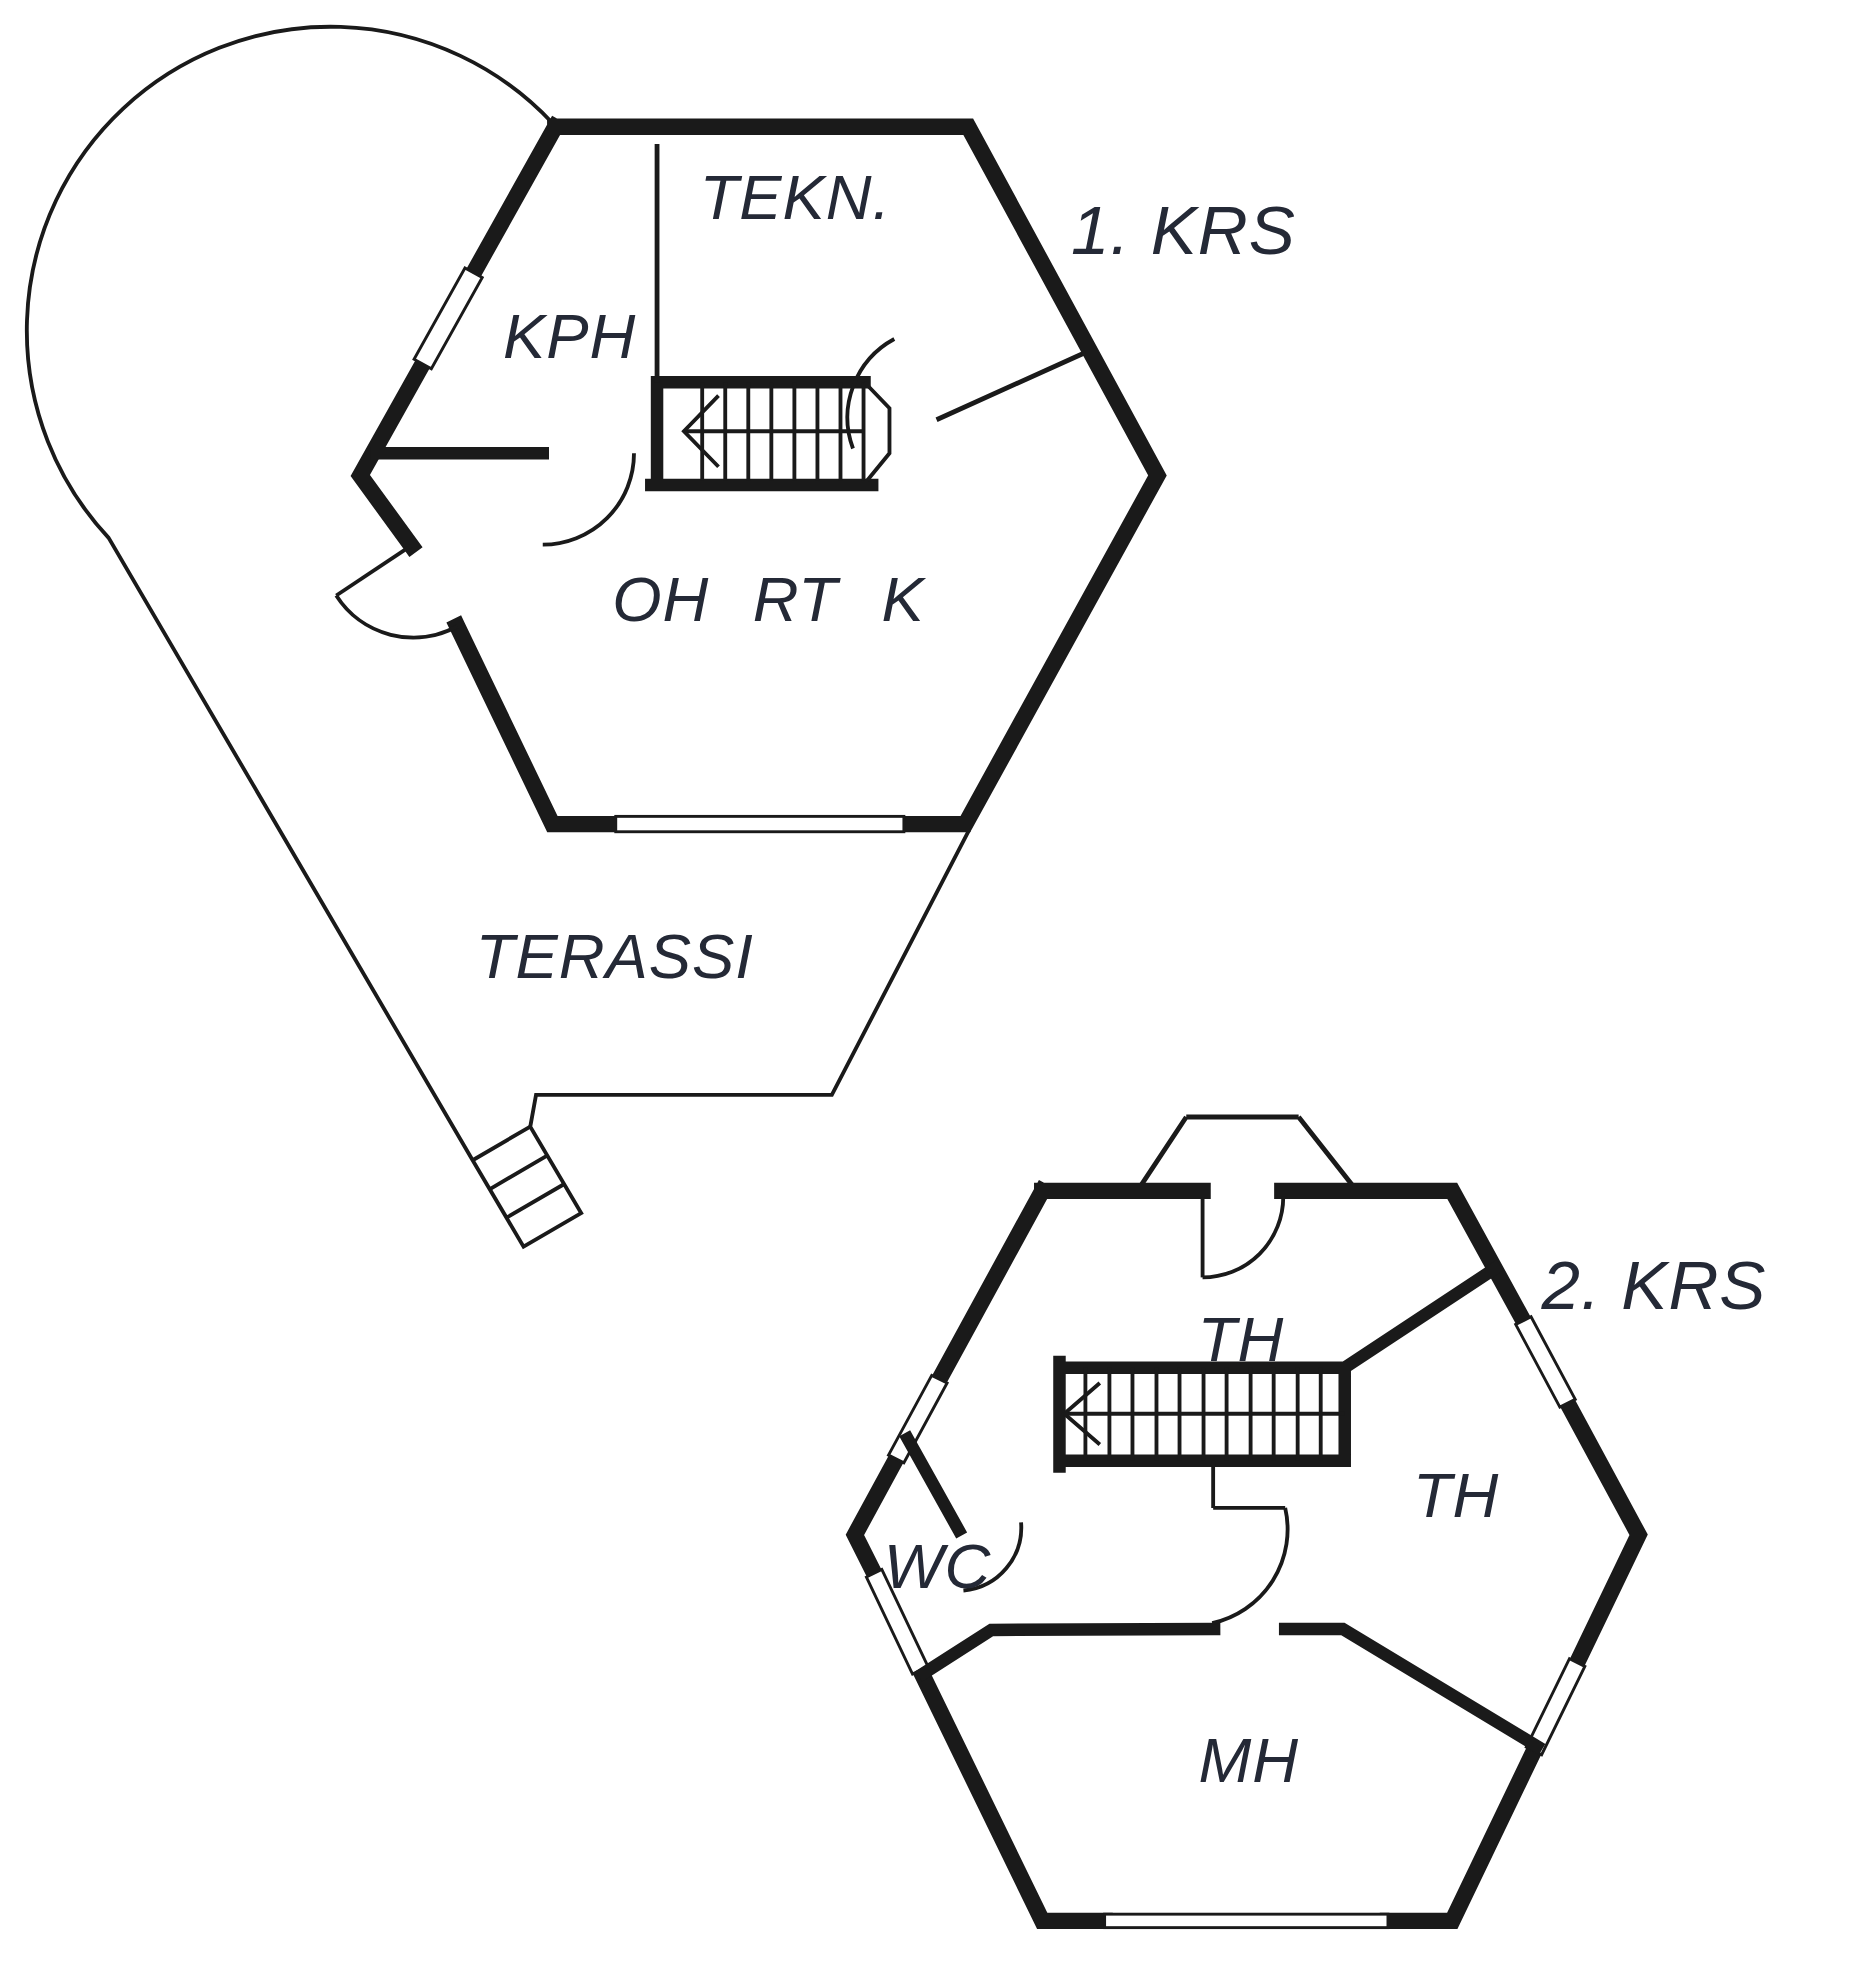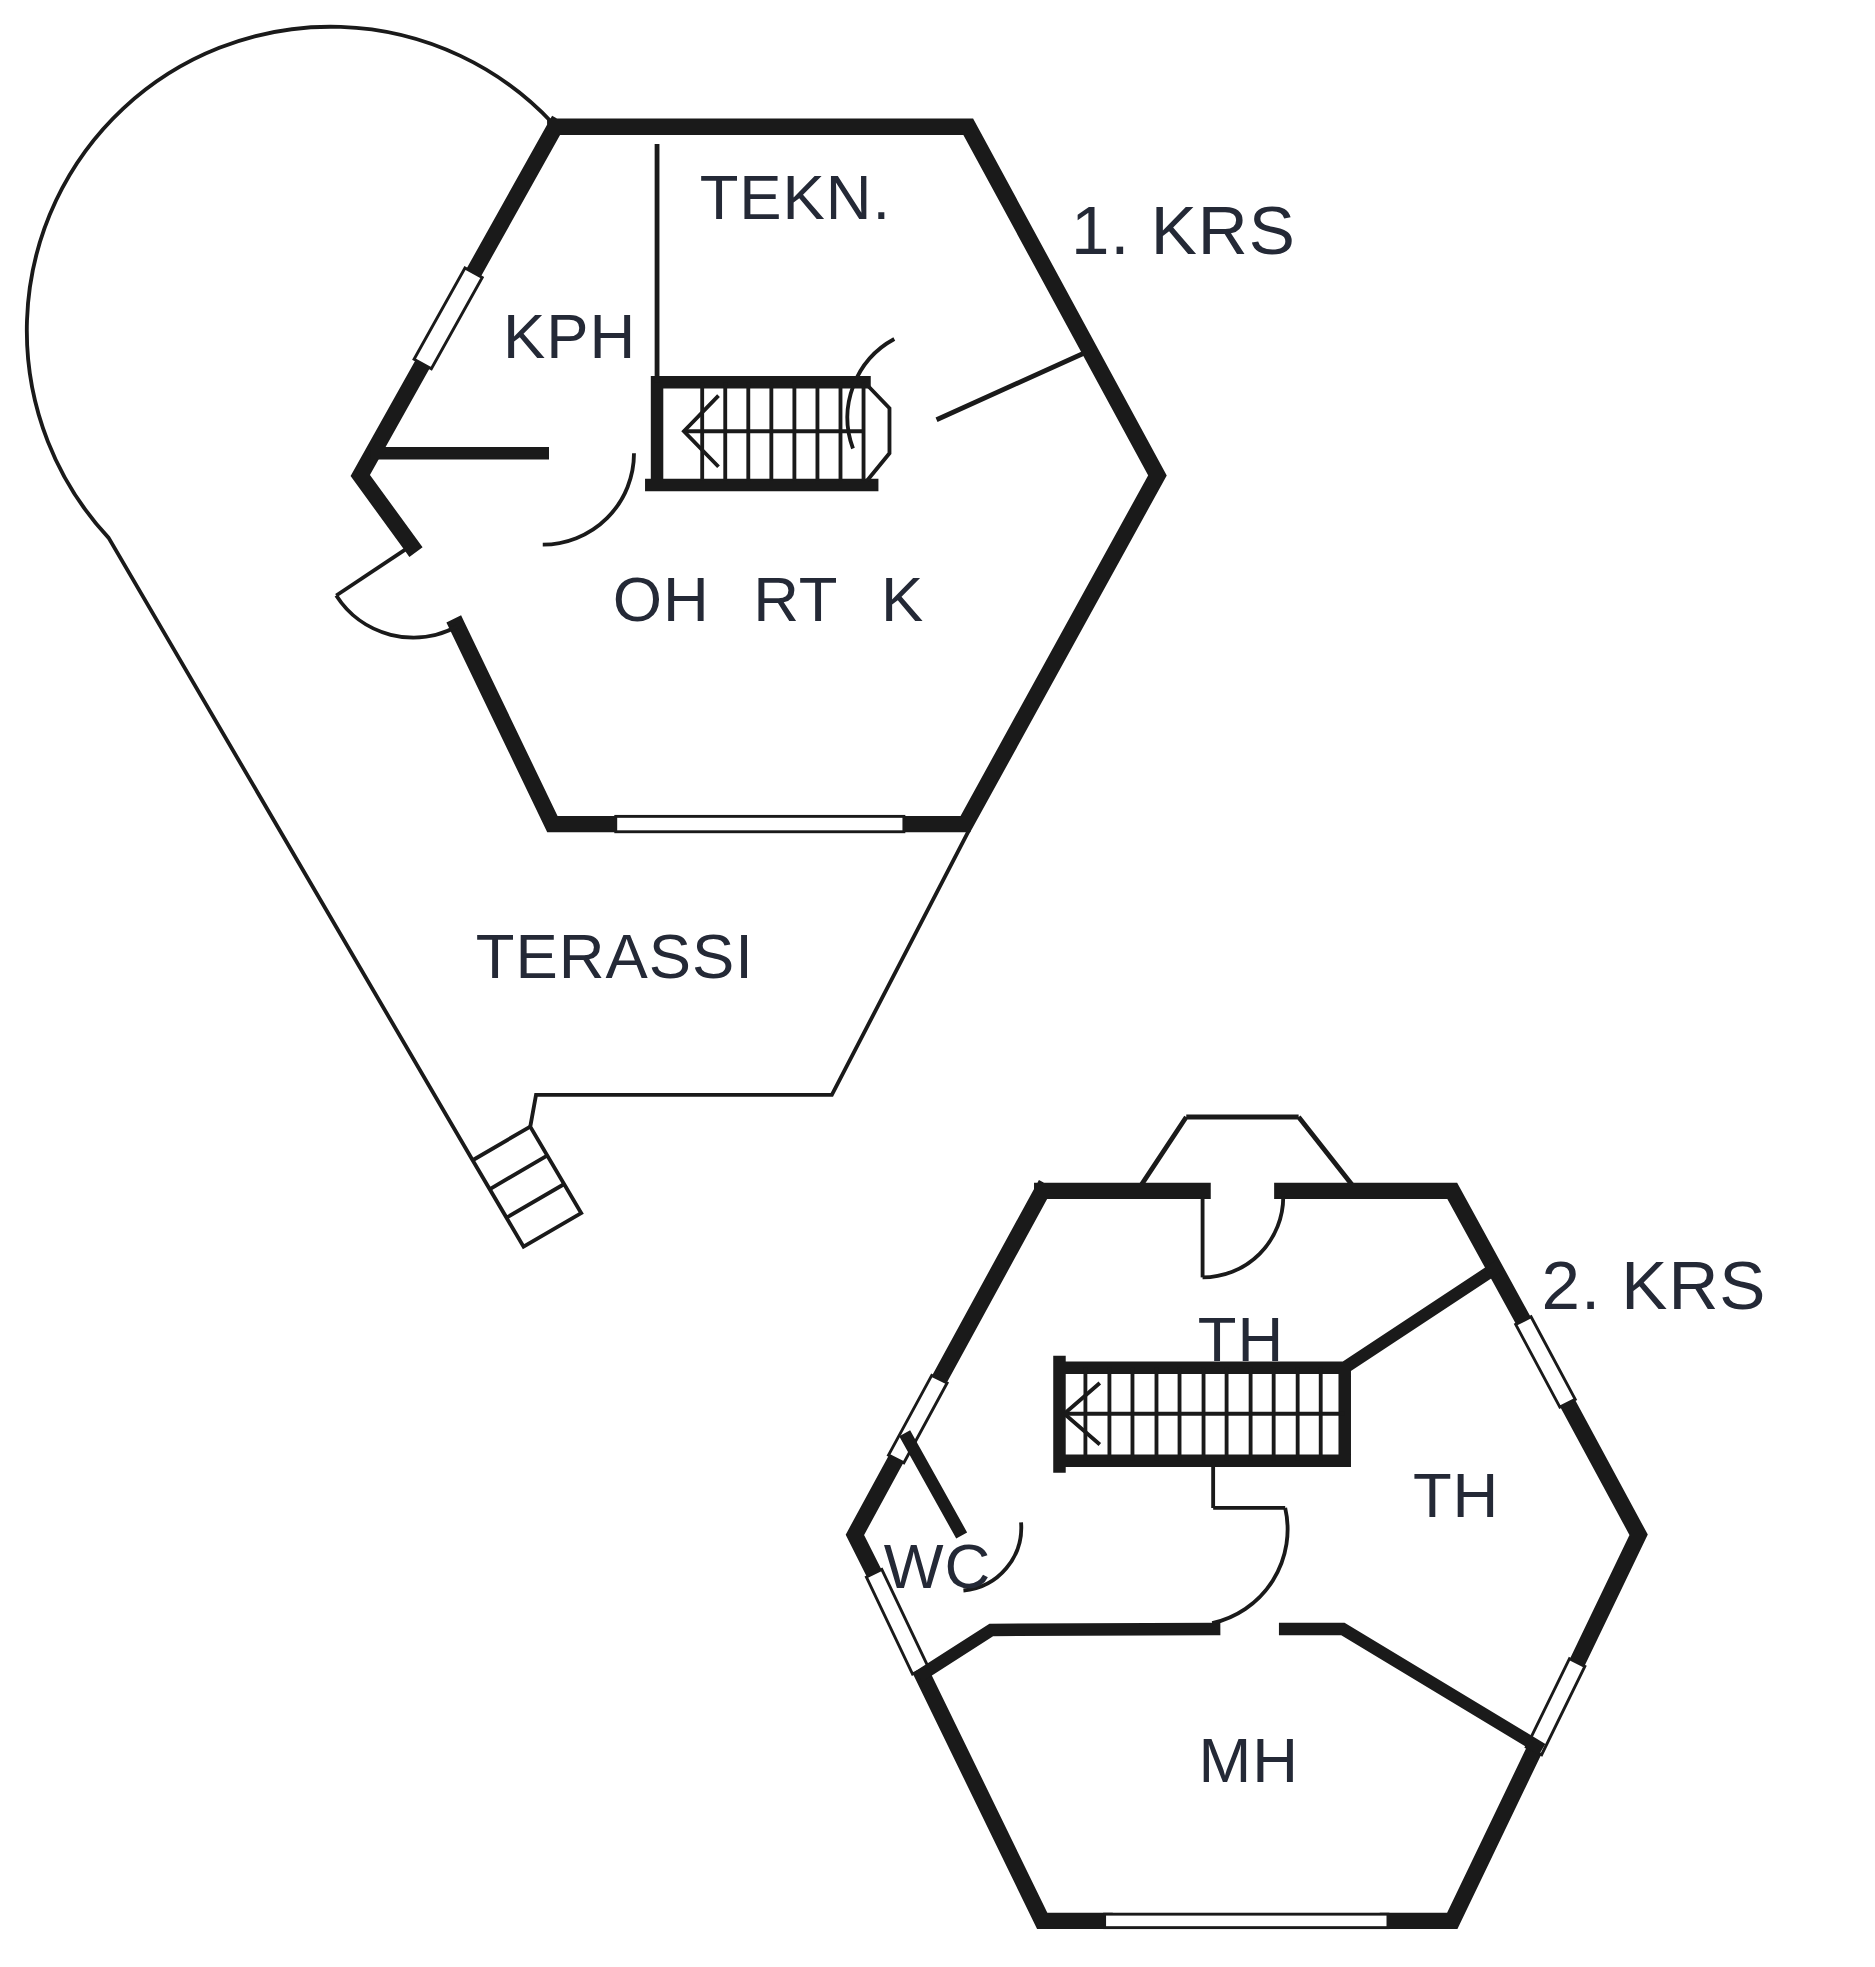--- a/index.html
+++ b/index.html
@@ -1,17 +1,17 @@
 <!DOCTYPE html>
 <html lang="en" style="--wall: #1a1a1a; --ink: #242936; --background: #ffffff;"><head>
 <meta charset="utf-8">
 <style>
   :root { --wall:#1a1a1a; --ink:#242936; --background:#ffffff; }
   html,body { margin:0; padding:0; background:var(--background); }
-  .page { width:1875px; height:1967px; background:var(--background); }
+  .page { width:1875px; height:1967px; background:var(--background);font-style:italic; }
   svg { display:block; width:1875px; height:1967px; }
   .wall   { stroke:var(--wall); stroke-width:17; fill:none; stroke-linecap:square; stroke-linejoin:miter; }
   .iwall  { stroke:var(--wall); stroke-width:13; fill:none; stroke-linecap:square; stroke-linejoin:miter; }
   .thin   { stroke:var(--wall); stroke-width:5;  fill:none; stroke-linecap:butt; }
   .hair   { stroke:var(--wall); stroke-width:4;  fill:none; stroke-linecap:butt; stroke-linejoin:miter; }
   .win    { fill:#ffffff; stroke:var(--wall); stroke-width:3; }
   text.lbl { fill:var(--ink); font-family:"Liberation Sans", sans-serif; font-size:66px;
              text-anchor:middle; dominant-baseline:central; letter-spacing:1px; }
   text.title { font-size:72px; }
   text.wide  { word-spacing:26px; }

